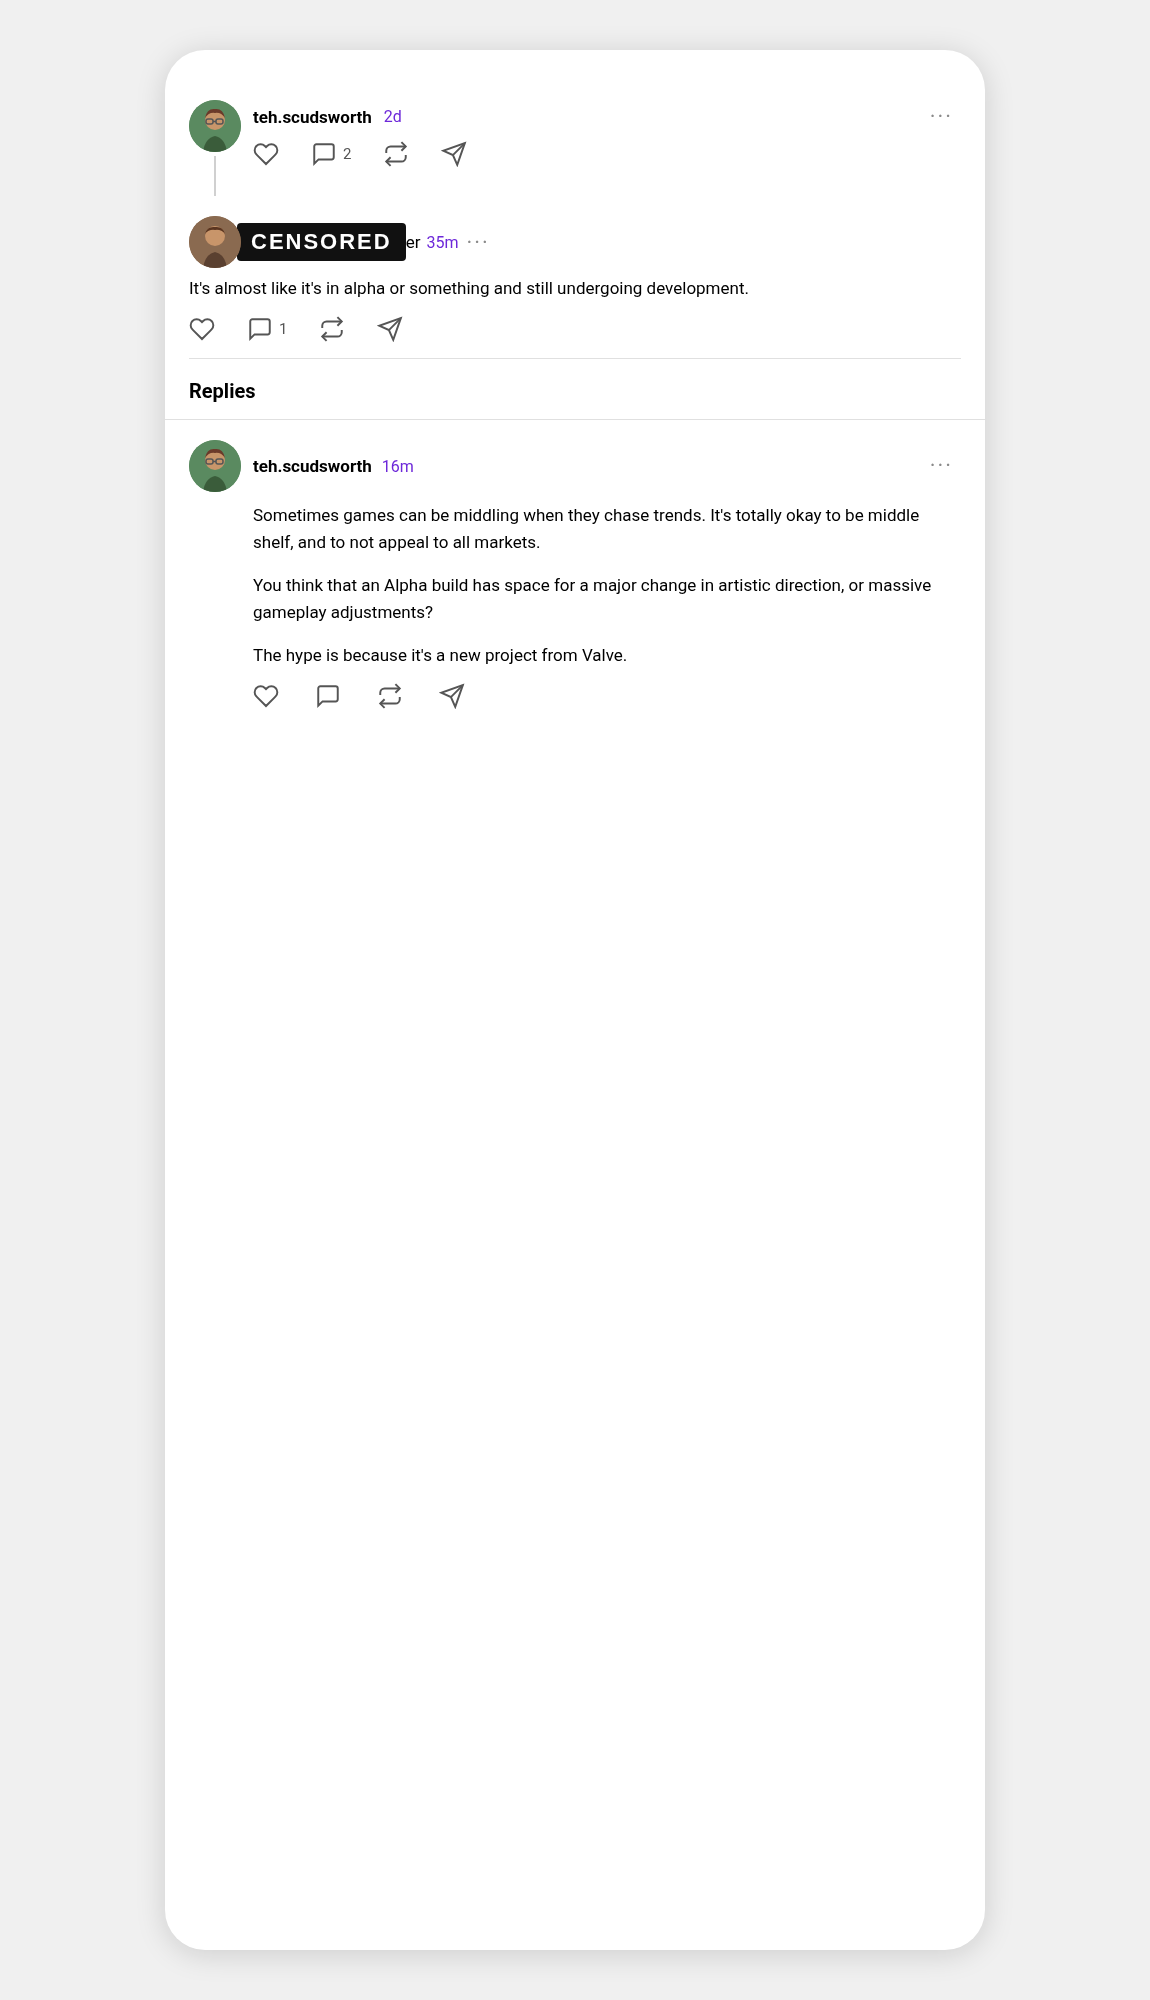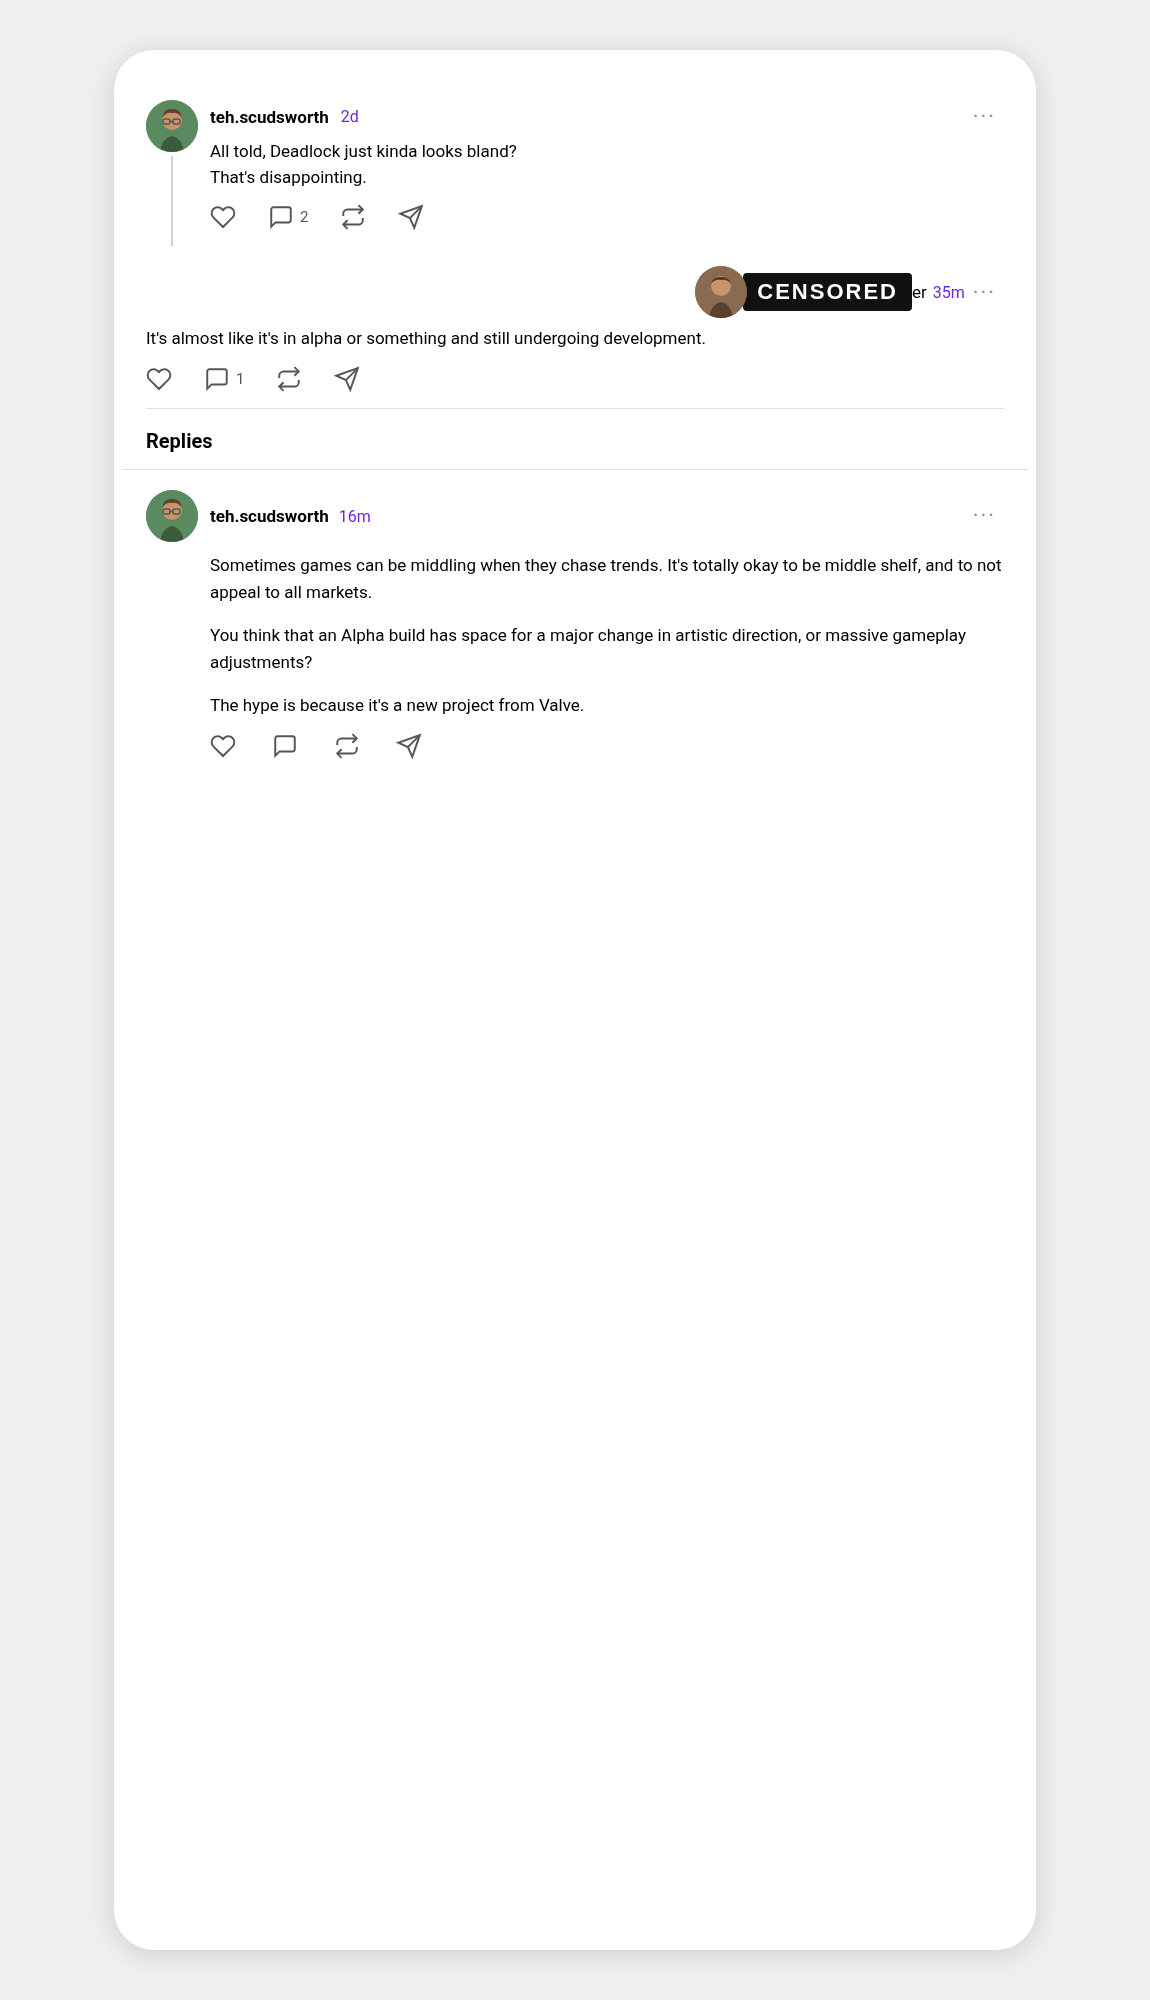--- a/index.html
+++ b/index.html
@@ -7,26 +7,26 @@
     body {
       background: #f0f0f0;
       display: flex;
       justify-content: center;
       align-items: flex-start;
       min-height: 2000px;
       font-family: -apple-system, BlinkMacSystemFont, "Segoe UI", Roboto, Helvetica, Arial, sans-serif;
     }
 
     .phone-frame {
-      width: 922px;
+      width: 820px;
       min-height: 1900px;
       background: #ffffff;
       border-radius: 40px;
       margin: 50px auto;
-      padding: 30px 8px;
+      padding: 30px 0;
       box-shadow: 0 4px 30px rgba(0,0,0,0.15);
       overflow: hidden;
     }
 
     .avatar {
       width: 52px;
       height: 52px;
       border-radius: 50%;
       overflow: hidden;
       flex-shrink: 0;
@@ -239,23 +239,20 @@
       <div class="thread-line"></div>
     </div>
     <div class="thread-right">
       <div class="thread-header">
         <div style="display:flex; align-items:center; gap:6px;">
           <span class="username">teh.scudsworth</span>
           <span class="timestamp">2d</span>
         </div>
         <span class="more-btn">···</span>
       </div>
-      <div class="post-body">
-        All told, Deadlock just kinda looks bland?<br>That's disappointing.
-      </div>
       <div class="actions">
         <div class="action-btn">
           <svg class="action-icon" viewBox="0 0 24 24" fill="none" stroke="#555" stroke-width="1.8">
             <path d="M20.84 4.61a5.5 5.5 0 0 0-7.78 0L12 5.67l-1.06-1.06a5.5 5.5 0 0 0-7.78 7.78l1.06 1.06L12 21.23l7.78-7.78 1.06-1.06a5.5 5.5 0 0 0 0-7.78z"></path>
           </svg>
         </div>
         <div class="action-btn">
           <svg class="action-icon" viewBox="0 0 24 24" fill="none" stroke="#555" stroke-width="1.8">
             <path d="M21 15a2 2 0 0 1-2 2H7l-4 4V5a2 2 0 0 1 2-2h14a2 2 0 0 1 2 2z"></path>
           </svg>
@@ -273,21 +270,21 @@
           <svg class="action-icon" viewBox="0 0 24 24" fill="none" stroke="#555" stroke-width="1.8">
             <line x1="22" y1="2" x2="11" y2="13"></line>
             <polygon points="22 2 15 22 11 13 2 9 22 2"></polygon>
           </svg>
         </div>
       </div>
     </div>
   </div>
 
   <div style="padding: 20px 24px 16px 24px;">
-    <div style="display:flex; align-items:center; justify-content:flex-end; margin-bottom: 8px;">
+    <div style="display:flex; align-items:center; justify-content:flex-start; margin-bottom: 8px;">
       <div class="censored-container">
         <div class="censored-avatar">
           <svg viewBox="0 0 52 52" width="52" height="52" xmlns="http://www.w3.org/2000/svg">
             <circle cx="26" cy="26" r="26" fill="#8a6a50"></circle>
             <circle cx="26" cy="20" r="10" fill="#c8956a"></circle>
             <path d="M16 18 Q18 10 26 11 Q34 10 36 18 Q32 13 26 14 Q20 13 16 18Z" fill="#5a3520"></path>
             <path d="M14 52 Q16 38 26 36 Q36 38 38 52Z" fill="#5a4030"></path>
           </svg>
         </div>
         <div class="censored-badge">CENSORED</div>

